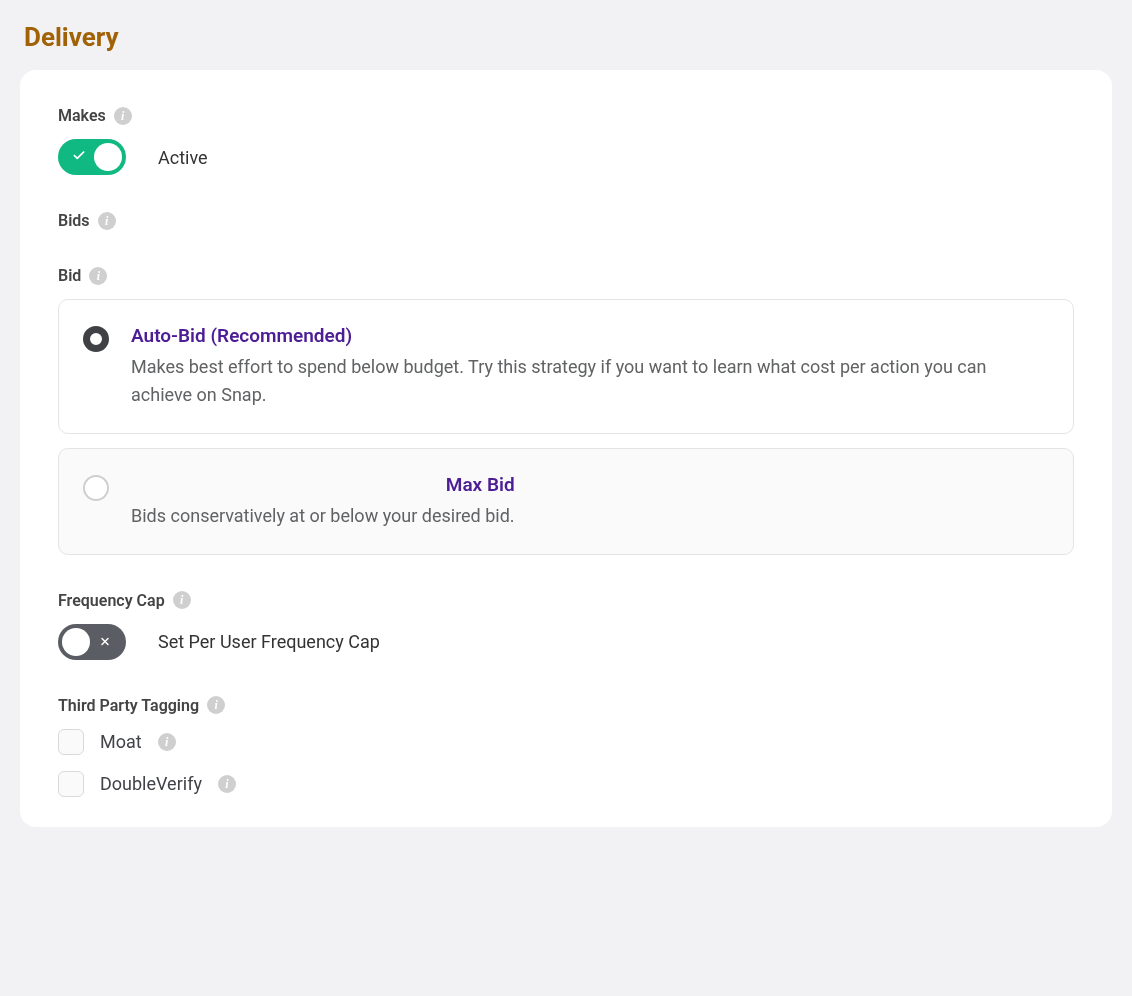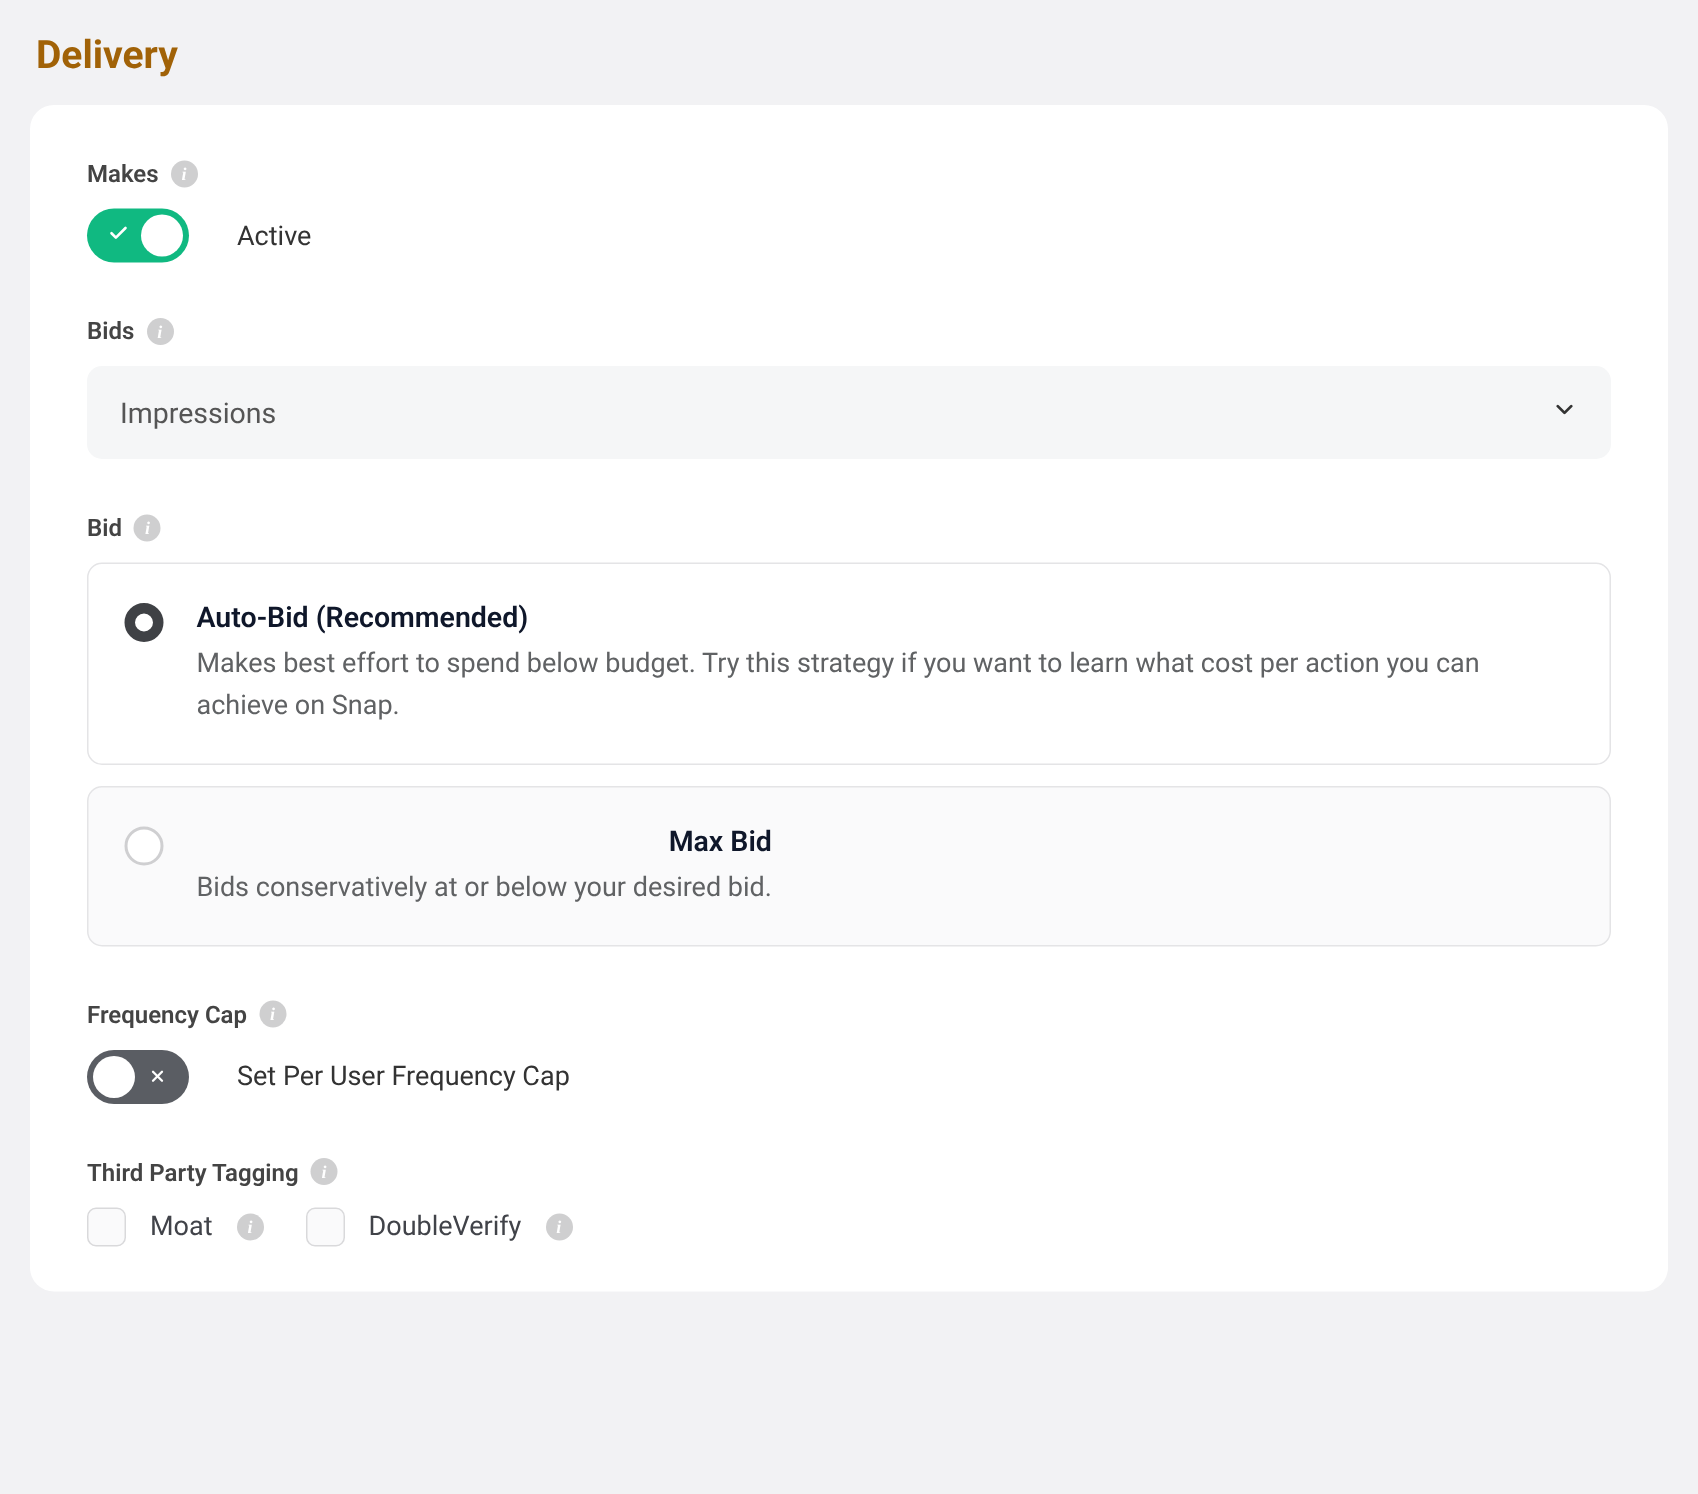--- a/index.html
+++ b/index.html
@@ -146,33 +146,33 @@
       border: 7px solid #3f4145;
       background: #fff;
     }
     .radio.unselected {
       border: 2px solid #cfcfd1;
       background: #fff;
     }
     .radio-title {
       font-size: 19px;
       font-weight: 600;
-      color: #0f172a;
+      color: #4c1d95;
       margin-bottom: 6px;
     }
     .radio-desc {
       font-size: 18px;
       color: #606264;
       line-height: 1.55;
     }
     
     .checkbox-list {
       display: flex;
-      flex-direction: row;
-      gap: 28px;
+      flex-direction: column;
+      gap: 16px;
     }
     .checkbox-row {
       display: flex;
       align-items: center;
       gap: 16px;
     }
     .checkbox {
       width: 26px;
       height: 26px;
       border: 1px solid #d9d9db;
@@ -207,28 +207,20 @@
         <div class="knob"></div>
       </div>
       <span class="toggle-label">Active</span>
     </div>
   </div>
 
   <div class="section">
     <div class="label-row">
       <span class="field-label">Bids</span>
       <span class="info-icon">i</span>
-    </div>
-    <div class="select">
-      <span class="select-value">Impressions</span>
-      <span class="chevron">
-        <svg width="18" height="18" viewBox="0 0 24 24" fill="none" stroke="currentColor" stroke-width="2.5" stroke-linecap="round" stroke-linejoin="round">
-            <polyline points="6 9 12 15 18 9"></polyline>
-          </svg>
-      </span>
     </div>
   </div>
 
   <div class="section">
     <div class="label-row">
       <span class="field-label">Bid</span>
       <span class="info-icon">i</span>
     </div>
 
     <div class="radio-card selected">

